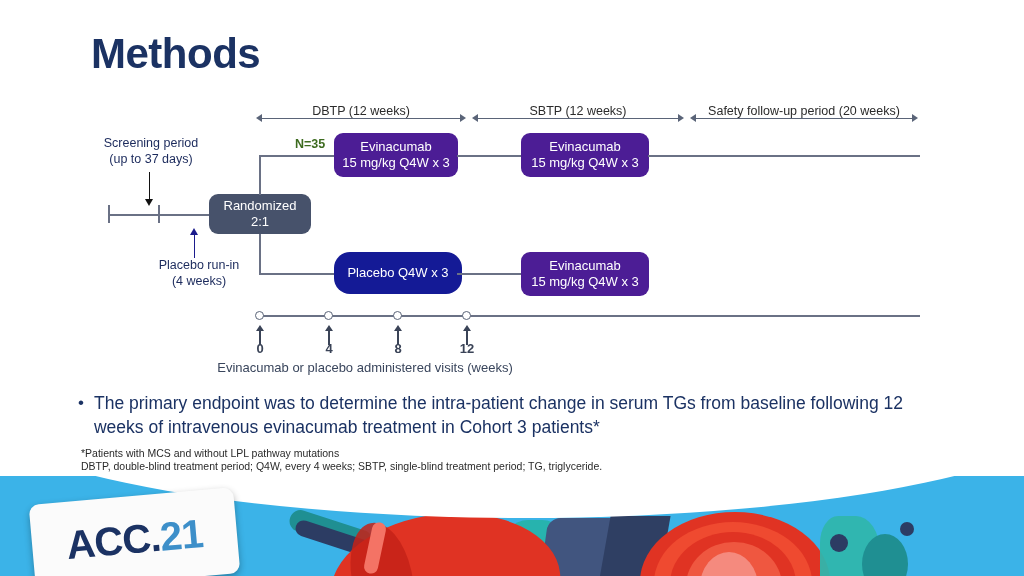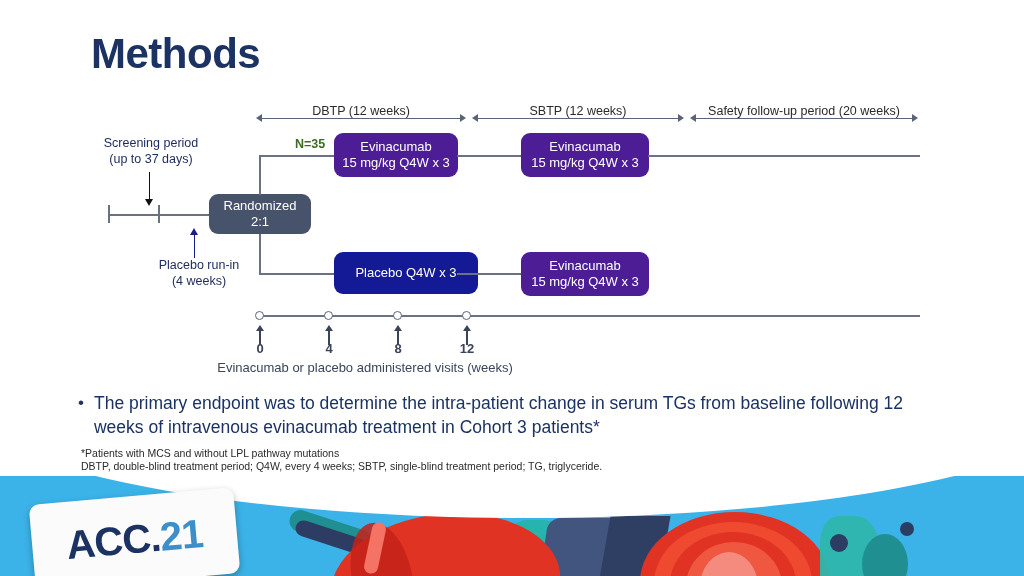--- a/index.html
+++ b/index.html
@@ -256,21 +256,21 @@
   <div class="node green" style="left:521px; top:133px; width:128px; height:44px;">
     <span class="l1">Evinacumab</span>
     <span class="l2">15 mg/kg Q4W x 3</span>
   </div>
 
   <div class="hline" style="left:648px; top:155px; width:272px;"></div>
 
   <div class="hline" style="left:259px; top:273px; width:76px;"></div>
   <div class="nlabel navy" style="left:288px; top:256px;">N=16</div>
 
-  <div class="node blue" style="left:334px; top:252px; width:144px; height:42px;">
+  <div class="node blue" style="left:334px; top:252px; width:128px; height:42px;border-radius:16px;">
     <span class="l1">Placebo Q4W x 3</span>
   </div>
 
   <div class="hline" style="left:457px; top:273px; width:65px;"></div>
 
   <div class="node green" style="left:521px; top:252px; width:128px; height:44px;">
     <span class="l1">Evinacumab</span>
     <span class="l2">15 mg/kg Q4W x 3</span>
   </div>
 

